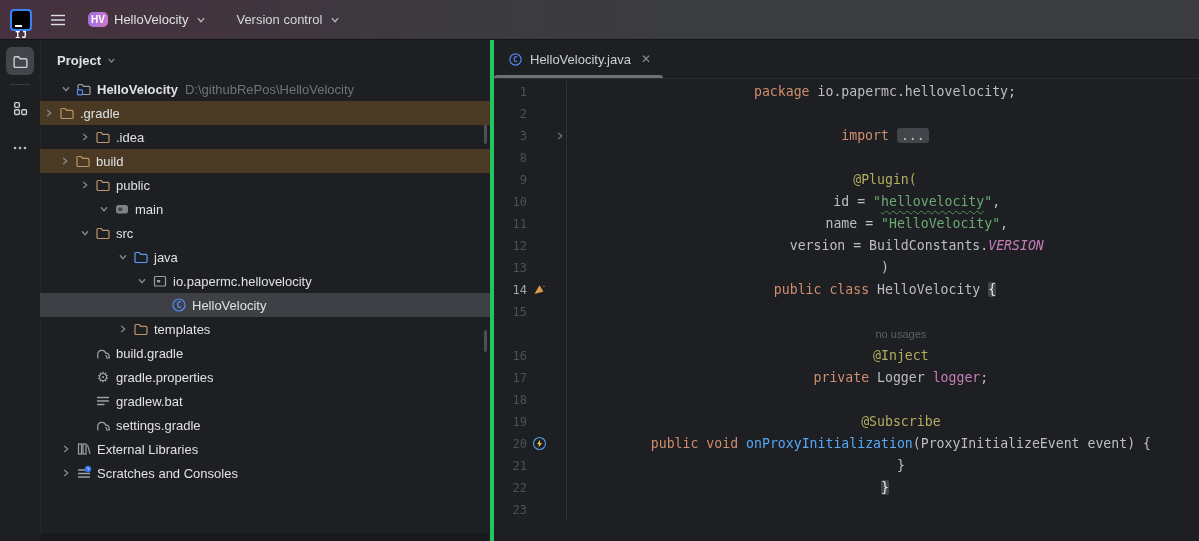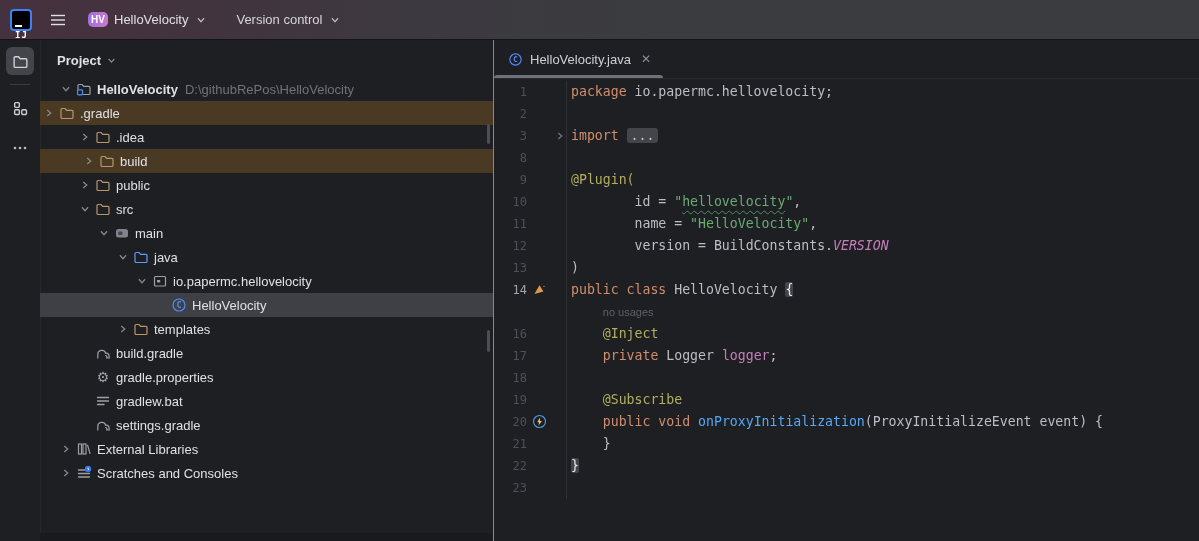--- a/index.html
+++ b/index.html
@@ -20,21 +20,21 @@
     color:#fff;font-size:10px;font-weight:bold;display:flex;align-items:center;justify-content:center;}
   #vcs-widget{margin-left:28px;color:#d4d6db;}
   
   #toolbar{position:absolute;left:0;top:40px;width:40px;bottom:0;border-right:1px solid #26272b;
     display:flex;flex-direction:column;align-items:center;}
   .tb-btn{width:28px;height:28px;border-radius:6px;display:flex;align-items:center;justify-content:center;margin-top:7px;}
   .tb-btn.active{background:#43454a;}
   .tb-sep{width:20px;height:1px;background:#3a3c40;margin:9px 0 2px 0;}
   .tb-dots{color:#b7bac0;font-size:13px;letter-spacing:2px;margin-top:18px;}
   
-  #panel{position:absolute;left:40px;top:40px;width:454px;bottom:0;border-right:1px solid #22c55e;box-sizing:border-box;}
+  #panel{position:absolute;left:40px;top:40px;width:454px;bottom:0;border-right:4px solid #22c55e;box-sizing:border-box;}
   #panel-header{display:flex;align-items:center;gap:4px;padding:13px 0 9px 17px;color:#dfe1e5;
     font-size:13px;font-weight:600;}
   .trow{position:relative;height:24px;display:flex;align-items:center;font-size:13px;color:#dfe1e5;white-space:nowrap;}
   .trow.excluded{background:#4a3a23;}
   .trow.selected{background:#3e4045;}
   .t-chev{width:18px;height:16px;flex:0 0 18px;display:flex;align-items:center;justify-content:center;}
   .t-icon{width:18px;height:16px;flex:0 0 18px;display:flex;align-items:center;justify-content:center;}
   .t-label{margin-left:4px;}
   .t-label.b{font-weight:bold;}
   .t-path{color:#6f737a;margin-left:7px;}
@@ -46,21 +46,21 @@
   #tab{position:relative;display:flex;align-items:center;gap:7px;padding:0 12px 0 14px;color:#ced0d6;font-size:13px;}
   #tab .underline{position:absolute;left:0;right:0;bottom:0;height:3px;background:#6e7176;border-radius:3px 3px 0 0;}
   #tab .close{color:#8c8f96;font-size:12px;margin-left:3px;}
   #code-area{padding-top:2px;}
   .crow{display:flex;height:22px;line-height:22px;font-family:"DejaVu Sans Mono",monospace;font-size:13.2px;}
   .g-num{width:33px;flex:0 0 33px;text-align:right;color:#4d5157;font-size:12px;}
   .g-num.cur{color:#a1a4aa;}
   .g-slot{width:39px;flex:0 0 39px;position:relative;}
   .g-slot svg{position:absolute;top:3px;}
   .g-slot .mark{left:5px;} .g-slot .fold{left:26px;top:4px;}
-  .c-line{flex:1;border-left:1px solid #2e3136;padding-left:4px;white-space:pre;color:#bcbec4;}
+  .c-line{flex:1;border-left:1px solid #2e3136;padding-left:4px;white-space:pre;color:#bcbec4;text-align:center;}
   .tk-kw{color:#cf8e6d;} .tk-pl{color:#bcbec4;} .tk-str{color:#6aab73;}
   .tk-strw{color:#6aab73;text-decoration:underline wavy #4c8f5c;text-underline-offset:4px;text-decoration-thickness:1px;}
   .tk-ann{color:#b3ae60;} .tk-cst{color:#c77dbb;font-style:italic;} .tk-fld{color:#c77dbb;}
   .tk-mth{color:#56a8f5;}
   .tk-brc{color:#e8e9eb;background:#43454a;border-radius:2px;}
   .tk-fold{color:#c2c4ca;background:#43454a;border-radius:3px;padding:0 4px;}
   .tk-inlay{color:#5c6066;font-size:11px;font-family:"Liberation Sans",sans-serif;}
   .gear-txt{font-family:"DejaVu Sans",sans-serif;color:#9da0a8;font-size:14px;line-height:14px;}
 </style>
 </head>
@@ -164,21 +164,21 @@
             <polyline points="6,4.5 10,8 6,11.5" fill="none" stroke="#868a91" stroke-width="1.4"></polyline>
           </svg>
         </span>
         <span class="t-icon">
           <svg width="16" height="16" viewBox="0 0 16 16">
             <path d="M2 4.6c0-.6.5-1.1 1.1-1.1h3l1.6 1.9h5.2c.6 0 1.1.5 1.1 1.1v5.9c0 .6-.5 1.1-1.1 1.1H3.1c-.6 0-1.1-.5-1.1-1.1V4.6z" fill="none" stroke="#bb9668" stroke-width="1.2"></path>
           </svg>
         </span>
         <span class="t-label">.idea</span>
       </div>
-      <div class="trow excluded" style="padding-left: 40px;">
+      <div class="trow excluded" style="padding-left: 16px;">
         <span class="t-chev">
           <svg width="14" height="14" viewBox="0 0 16 16">
             <polyline points="6,4.5 10,8 6,11.5" fill="none" stroke="#868a91" stroke-width="1.4"></polyline>
           </svg>
         </span>
         <span class="t-icon">
           <svg width="16" height="16" viewBox="0 0 16 16">
             <path d="M2 4.6c0-.6.5-1.1 1.1-1.1h3l1.6 1.9h5.2c.6 0 1.1.5 1.1 1.1v5.9c0 .6-.5 1.1-1.1 1.1H3.1c-.6 0-1.1-.5-1.1-1.1V4.6z" fill="none" stroke="#bb9668" stroke-width="1.2"></path>
           </svg>
         </span>
@@ -189,47 +189,47 @@
           <svg width="14" height="14" viewBox="0 0 16 16">
             <polyline points="6,4.5 10,8 6,11.5" fill="none" stroke="#868a91" stroke-width="1.4"></polyline>
           </svg>
         </span>
         <span class="t-icon">
           <svg width="16" height="16" viewBox="0 0 16 16">
             <path d="M2 4.6c0-.6.5-1.1 1.1-1.1h3l1.6 1.9h5.2c.6 0 1.1.5 1.1 1.1v5.9c0 .6-.5 1.1-1.1 1.1H3.1c-.6 0-1.1-.5-1.1-1.1V4.6z" fill="none" stroke="#bb9668" stroke-width="1.2"></path>
           </svg>
         </span>
         <span class="t-label">public</span>
-      </div>
-      <div class="trow" style="padding-left: 36px;">
-        <span class="t-chev">
-          <svg width="14" height="14" viewBox="0 0 16 16">
-            <polyline points="4.5,6 8,10 11.5,6" fill="none" stroke="#868a91" stroke-width="1.4"></polyline>
-          </svg>
-        </span>
-        <span class="t-icon">
-          <svg width="16" height="16" viewBox="0 0 16 16">
-            <path d="M2 4.6c0-.6.5-1.1 1.1-1.1h3l1.6 1.9h5.2c.6 0 1.1.5 1.1 1.1v5.9c0 .6-.5 1.1-1.1 1.1H3.1c-.6 0-1.1-.5-1.1-1.1V4.6z" fill="none" stroke="#bb9668" stroke-width="1.2"></path>
-          </svg>
-        </span>
-        <span class="t-label">src</span>
       </div>
       <div class="trow" style="padding-left: 55px;">
         <span class="t-chev">
           <svg width="14" height="14" viewBox="0 0 16 16">
             <polyline points="4.5,6 8,10 11.5,6" fill="none" stroke="#868a91" stroke-width="1.4"></polyline>
           </svg>
         </span>
         <span class="t-icon">
           <svg width="16" height="16" viewBox="0 0 16 16">
             <rect x="2" y="4" width="12" height="8.5" rx="2.5" fill="#7f838a"></rect>
             <rect x="4.2" y="6.6" width="4.2" height="3.4" rx="1" fill="#45474c"></rect>
           </svg>
         </span>
         <span class="t-label">main</span>
+      </div>
+      <div class="trow" style="padding-left: 36px;">
+        <span class="t-chev">
+          <svg width="14" height="14" viewBox="0 0 16 16">
+            <polyline points="4.5,6 8,10 11.5,6" fill="none" stroke="#868a91" stroke-width="1.4"></polyline>
+          </svg>
+        </span>
+        <span class="t-icon">
+          <svg width="16" height="16" viewBox="0 0 16 16">
+            <path d="M2 4.6c0-.6.5-1.1 1.1-1.1h3l1.6 1.9h5.2c.6 0 1.1.5 1.1 1.1v5.9c0 .6-.5 1.1-1.1 1.1H3.1c-.6 0-1.1-.5-1.1-1.1V4.6z" fill="none" stroke="#bb9668" stroke-width="1.2"></path>
+          </svg>
+        </span>
+        <span class="t-label">src</span>
       </div>
       <div class="trow" style="padding-left: 74px;">
         <span class="t-chev">
           <svg width="14" height="14" viewBox="0 0 16 16">
             <polyline points="4.5,6 8,10 11.5,6" fill="none" stroke="#868a91" stroke-width="1.4"></polyline>
           </svg>
         </span>
         <span class="t-icon">
           <svg width="16" height="16" viewBox="0 0 16 16">
             <path d="M2 4.6c0-.6.5-1.1 1.1-1.1h3l1.6 1.9h5.2c.6 0 1.1.5 1.1 1.1v5.9c0 .6-.5 1.1-1.1 1.1H3.1c-.6 0-1.1-.5-1.1-1.1V4.6z" fill="none" stroke="#5e9bfa" stroke-width="1.2"></path>
@@ -420,20 +420,25 @@
       </div>
       <div class="crow">
         <span class="g-num cur">14</span>
         <span class="g-slot"><span><svg width="15" height="15" viewBox="0 0 16 16" class="mark">
               <path d="M2.6 12.8 L12.2 10 L8 3.4 z" fill="#dd9a4e"></path>
               <circle cx="12.8" cy="4.6" r=".7" fill="#dd9a4e"></circle>
             </svg></span></span>
         <span class="c-line"><span class="tk-kw">public class</span><span class="tk-pl"> HelloVelocity </span><span class="tk-brc">{</span></span>
       </div>
       <div class="crow">
+        <span class="g-num">15</span>
+        <span class="g-slot"></span>
+        <span class="c-line"></span>
+      </div>
+      <div class="crow">
         <span class="g-num"></span>
         <span class="g-slot"></span>
         <span class="c-line"><span class="tk-pl">    </span><span class="tk-inlay">no usages</span></span>
       </div>
       <div class="crow">
         <span class="g-num">16</span>
         <span class="g-slot"></span>
         <span class="c-line"><span class="tk-pl">    </span><span class="tk-ann">@Inject</span></span>
       </div>
       <div class="crow">

